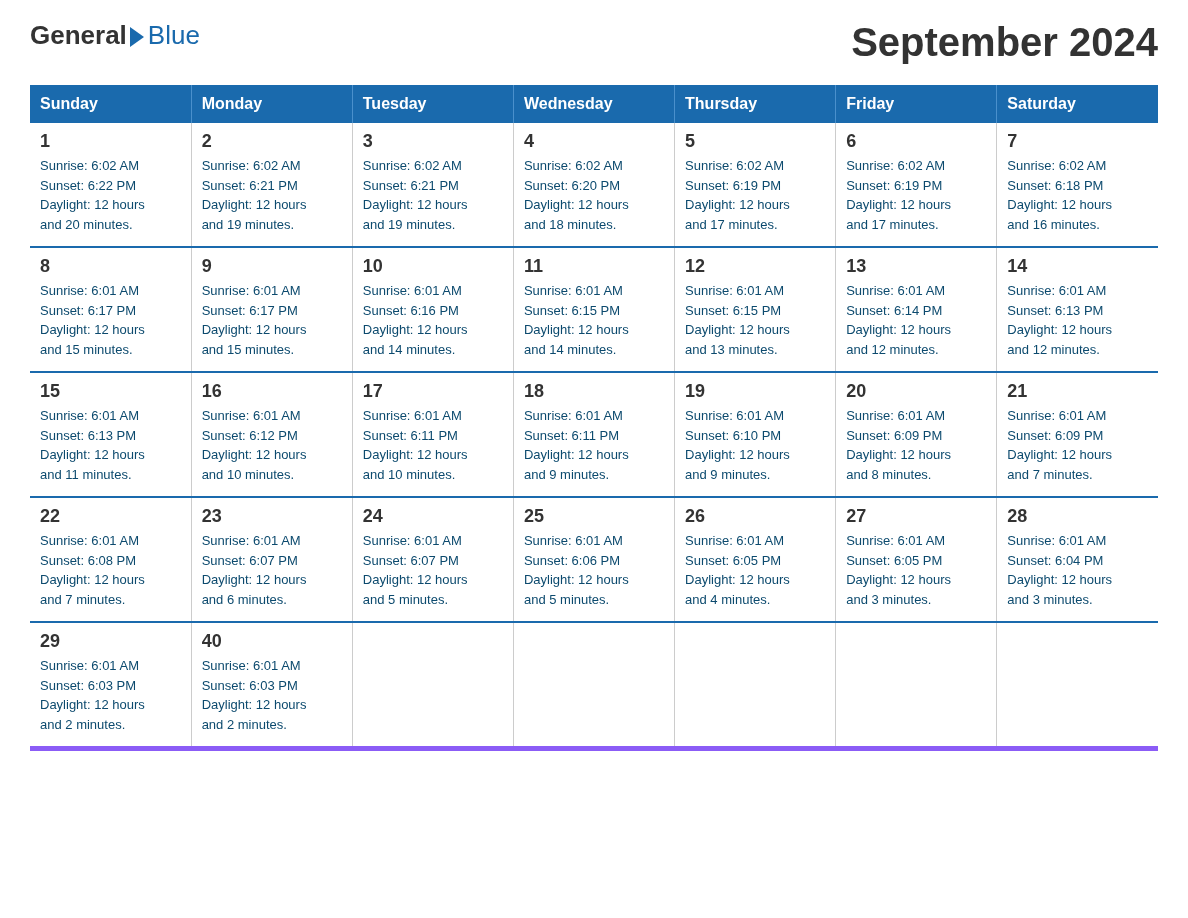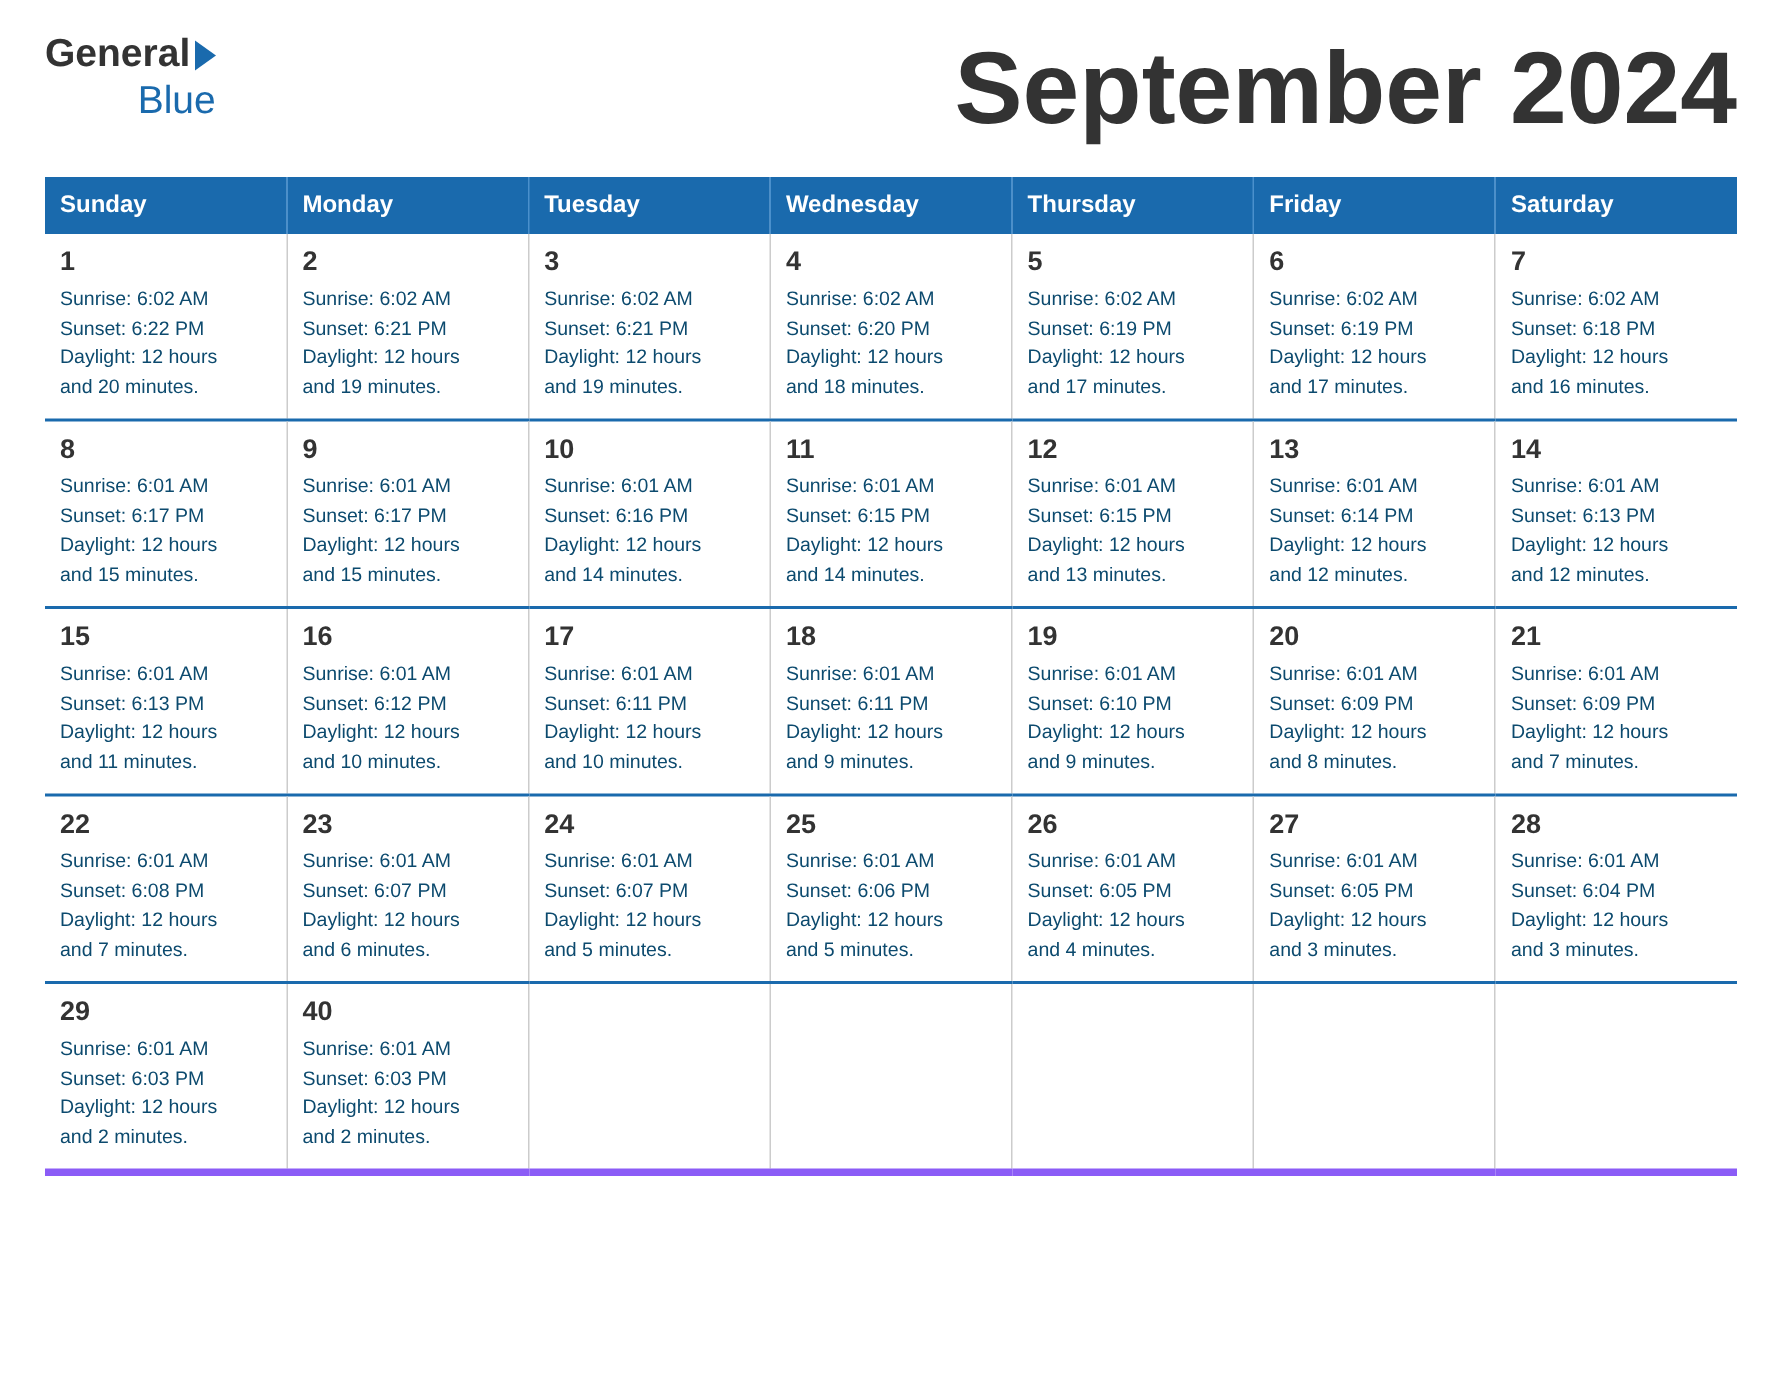--- a/index.html
+++ b/index.html
@@ -11,22 +11,22 @@
       min-height: 918px;
     }
     .header-area {
       display: flex;
       justify-content: space-between;
       align-items: flex-start;
       margin-bottom: 20px;
     }
     .logo {
       display: flex;
-      flex-direction: column;
-      align-items: flex-end;
+      flex-direction: row;
+      align-items: center;
     }
     .logo-top {
       display: flex;
       align-items: center;
     }
     .logo-general {
       font-size: 26px;
       font-weight: bold;
       color: #333;
     }
@@ -42,21 +42,21 @@
     .logo-blue {
       font-size: 26px;
       font-weight: normal;
       color: #1a6aad;
       margin-left: 4px;
     }
     .title-area {
       text-align: right;
     }
     .month-title {
-      font-size: 68px;
+      font-size: 40px;
       font-weight: bold;
       color: #333;
     }
     .location {
       font-size: 22px;
       color: #555;
       margin-top: 4px;
     }
     .calendar {
       width: 100%;

